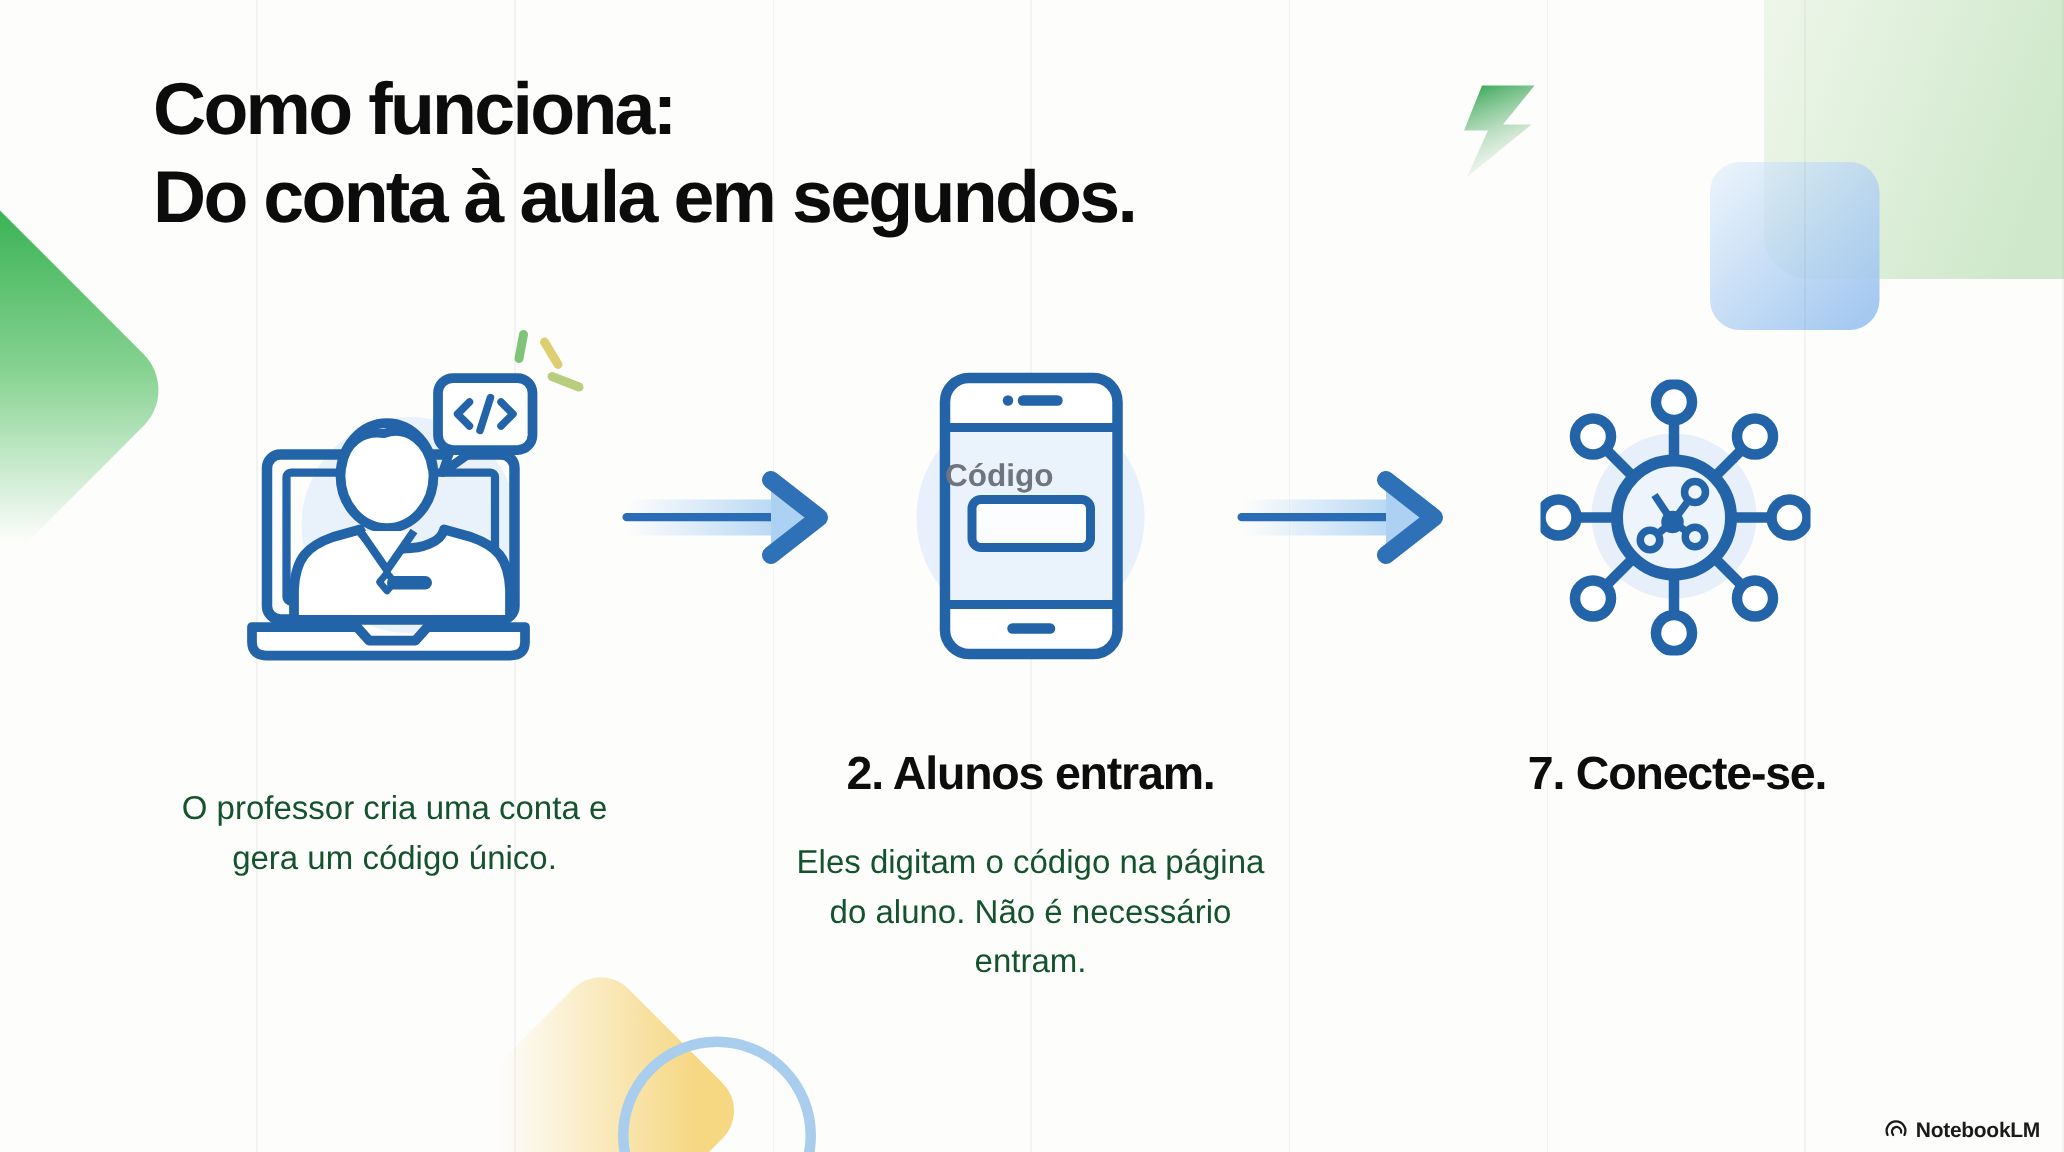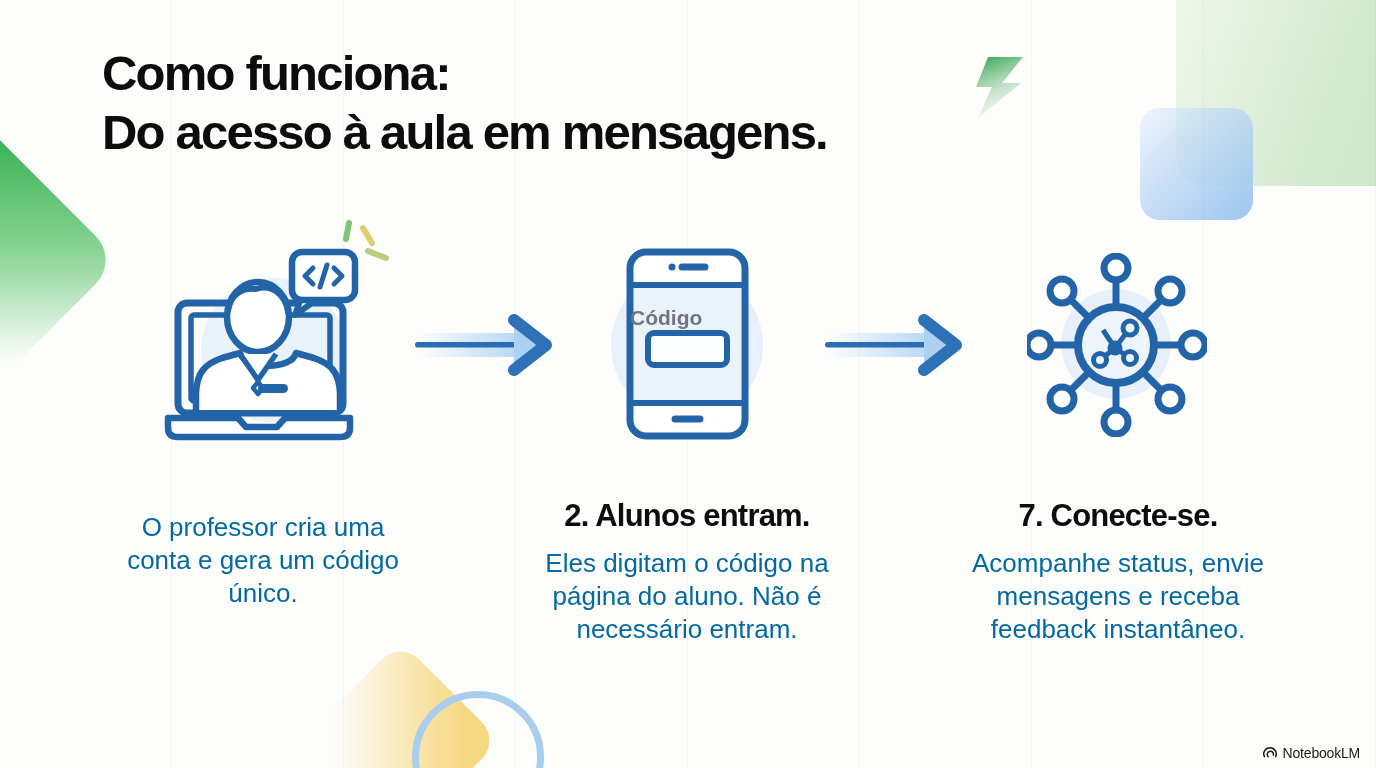--- a/index.html
+++ b/index.html
@@ -46,28 +46,28 @@
     font-size:21px; font-weight:bold; color:#6e7480;}
   .arrow-2{left:820px; top:310px;}
   .icon-network{left:1027px; top:253px;}
 
   
   .step-col{position:absolute; top:498px; width:340px; text-align:center;}
   .step-col.c1{left:93px;}
   .step-col.c2{left:517px;}
   .step-col.c3{left:948px;}
   .step-heading{font-size:31px; font-weight:bold; letter-spacing:-0.8px; color:#0d0d0d;}
-  .step-desc{font-size:26px; line-height:33px; color:#0369a1; margin:13px auto 0;}
+  .step-desc{font-size:22px; line-height:33px; color:#14532d; margin:24px auto 0;}
   .c1 .step-desc{max-width:300px;}
   .c2 .step-desc{max-width:340px;}
   .c3 .step-desc{max-width:335px;}
 
   
   .footer{position:absolute; right:16px; bottom:7px; display:flex; align-items:center; gap:5px; z-index:3;}
-  .footer-label{font-size:14px; font-weight:normal; color:#1a1a1a; letter-spacing:-0.2px;}
+  .footer-label{font-size:14px; font-weight:bold; color:#1a1a1a; letter-spacing:-0.2px;}
 </style>
 </head>
 <body>
 
 <div class="slide">
 
   <div class="layer-deco">
     <div class="deco green-diamond"></div>
     <div class="deco green-square"></div>
     <div class="deco blue-square"></div>
@@ -83,21 +83,21 @@
     <div class="deco yellow-diamond"></div>
     <div class="deco blue-ring"></div>
   </div>
 
   <div class="grid-lines"></div>
 
   <div class="layer-content">
 
     <div class="title">
       <div>Como funciona:</div>
-      <div>Do acesso à aula em mensagens.</div>
+      <div>Do conta à aula em segundos.</div>
     </div>
 
     <svg class="icon-abs icon-teacher" width="235" height="230" viewBox="0 0 235 230">
       <circle cx="113" cy="138" r="72" fill="#e9f1fb"></circle>
 
       <path d="M189,11 L186,27" stroke="#7fc478" stroke-width="6" stroke-linecap="round" fill="none"></path>
       <path d="M203,16 L212,31" stroke="#ddce72" stroke-width="6" stroke-linecap="round" fill="none"></path>
       <path d="M208,39 L226,46" stroke="#b9cd7e" stroke-width="6" stroke-linecap="round" fill="none"></path>
 
       <rect x="18" y="91" width="165" height="110" rx="9" fill="none" stroke="#2364a9" stroke-width="7"></rect>
@@ -195,21 +195,20 @@
 
     <div class="step-col c1">
       <div class="step-desc">O professor cria uma conta e gera um código único.</div>
     </div>
     <div class="step-col c2">
       <div class="step-heading">2. Alunos entram.</div>
       <div class="step-desc">Eles digitam o código na página do aluno. Não é necessário entram.</div>
     </div>
     <div class="step-col c3">
       <div class="step-heading">7. Conecte-se.</div>
-      <div class="step-desc">Acompanhe status, envie mensagens e receba feedback instantâneo.</div>
     </div>
 
     <div class="footer">
       <svg width="16" height="15" viewBox="0 0 24 24">
         <path d="M3,17 A10,10 0 1 1 21,17" fill="none" stroke="#1a1a1a" stroke-width="2.4" stroke-linecap="round"></path>
         <path d="M9,17 A5,5 0 1 1 17.5,14.5" fill="none" stroke="#1a1a1a" stroke-width="2.4" stroke-linecap="round"></path>
       </svg>
       <span class="footer-label">NotebookLM</span>
     </div>
 

